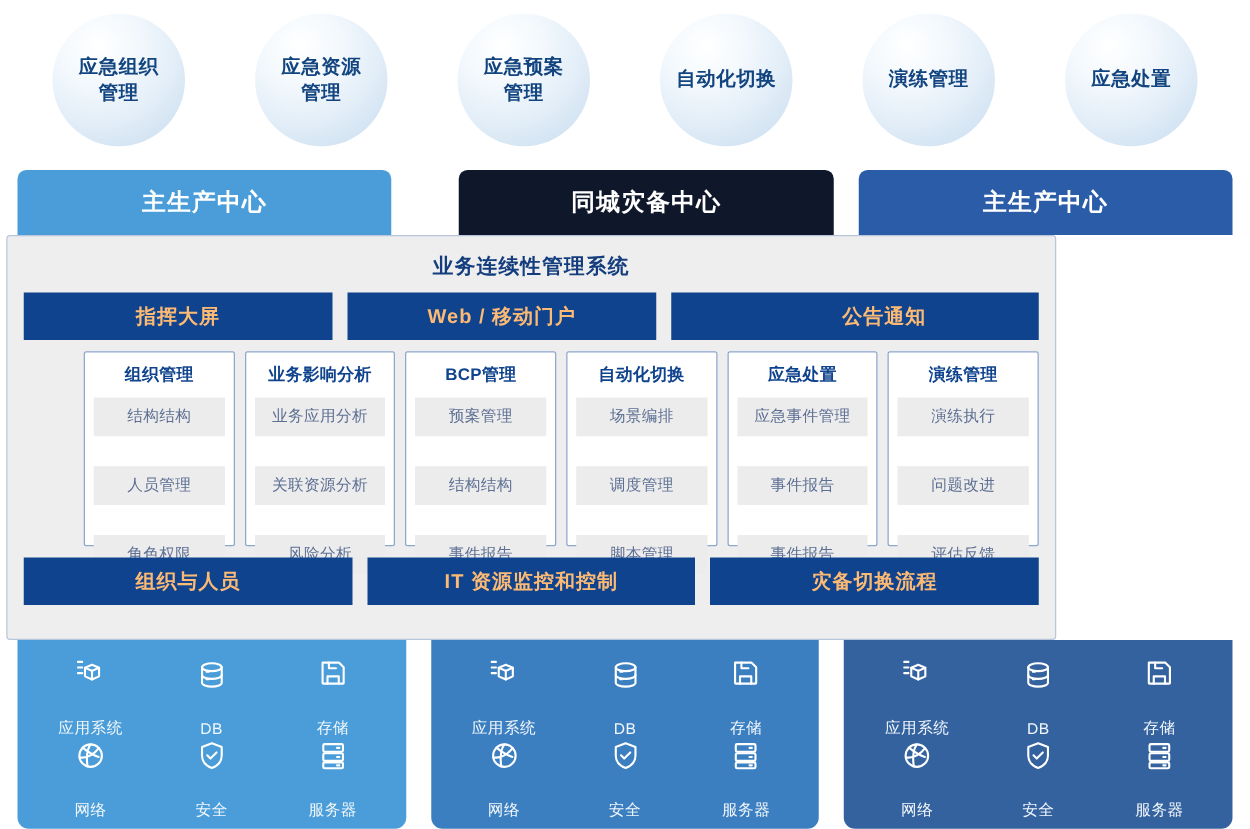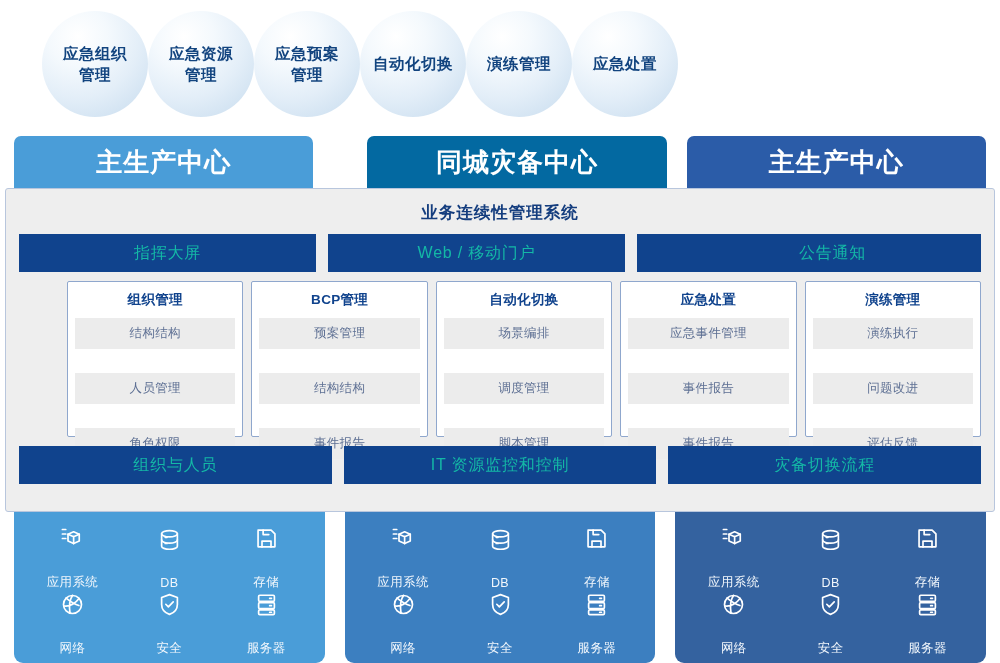--- a/index.html
+++ b/index.html
@@ -10,21 +10,21 @@
     overflow: hidden;
   }
 
   
   #circle-row {
     position: absolute;
     left: 0; top: 0;
     width: 1000px; height: 128px;
     display: flex;
     align-items: center;
-    justify-content: flex-start;
+    justify-content: space-between;
     padding: 0 42px;
   }
   .circle {
     width: 106px; height: 106px;
     border-radius: 50%;
     background: radial-gradient(circle at 34% 24%, #ffffff 0%, #f4f9fd 28%, #e3eef8 58%, #d2e3f2 82%, #c9dcee 100%);
     display: flex;
     align-items: center;
     justify-content: center;
     text-align: center;
@@ -47,30 +47,30 @@
     gap: 20px;
   }
   .col-header {
     flex: 1;
     height: 52px;
     border-radius: 7px 7px 0 0;
     display: flex;
     align-items: center;
     justify-content: center;
     color: #ffffff;
-    font-size: 26px;
+    font-size: 19px;
     font-weight: bold;
     letter-spacing: 1px;
   }
 
   
   #bcm-container {
     position: absolute;
     left: 5px; top: 188px;
-    width: 990px; height: 324px;
+    width: 840px; height: 324px;
     background: #eeeeee;
     border: 1px solid #b8c6dd;
     border-radius: 3px;
     padding: 8px 13px 10px 13px;
   }
   #bcm-title {
     text-align: center;
     color: #143d7e;
     font-size: 16.5px;
     font-weight: bold;
@@ -81,23 +81,23 @@
     display: flex;
     gap: 12px;
   }
   .band {
     flex: 1;
     height: 38px;
     background: #10438d;
     display: flex;
     align-items: center;
     justify-content: center;
-    color: #14b8a6;
+    color: #fdba74;
     font-size: 16px;
-    font-weight: normal;
+    font-weight: bold;
     letter-spacing: .8px;
   }
 
   
   #cards {
     display: flex;
     gap: 8px;
     margin: 9px 0 9px 0;
     padding-left: 48px;
   }
@@ -198,39 +198,45 @@
     </div>
     <div class="circle">
       <div>
         <span>应急处置</span>
       </div>
     </div>
   </div>
 
 <div id="columns">
     <div class="col-header" style="background: rgb(74, 157, 216);">主生产中心</div>
-    <div class="col-header" style="background: #0369a1; margin-left: 34px;">同城灾备中心</div>
+    <div class="col-header" style="background: #0f172a; margin-left: 34px;">同城灾备中心</div>
     <div class="col-header" style="background: rgb(43, 92, 168);">主生产中心</div>
   </div>
 
 <div id="bcm-container">
   <div id="bcm-title">业务连续性管理系统</div>
   <div class="band-row" id="top-bands">
       <div class="band" style="background: rgb(16, 67, 141);">指挥大屏</div>
       <div class="band" style="background: rgb(16, 67, 141);">Web / 移动门户</div>
       <div class="band" style="background: rgb(16, 67, 141); padding-left: 47px;">公告通知</div>
     </div>
   <div id="cards">
       <div class="card">
         <div class="card-title">组织管理</div>
         <div class="card-item">结构结构</div>
         <div class="card-item">人员管理</div>
         <div class="card-item">角色权限</div>
       </div>
       <div class="card">
+        <div class="card-title">业务影响分析</div>
+        <div class="card-item">业务应用分析</div>
+        <div class="card-item">关联资源分析</div>
+        <div class="card-item">风险分析</div>
+      </div>
+      <div class="card">
         <div class="card-title">BCP管理</div>
         <div class="card-item">预案管理</div>
         <div class="card-item">结构结构</div>
         <div class="card-item">事件报告</div>
       </div>
       <div class="card">
         <div class="card-title">自动化切换</div>
         <div class="card-item">场景编排</div>
         <div class="card-item">调度管理</div>
         <div class="card-item">脚本管理</div>

